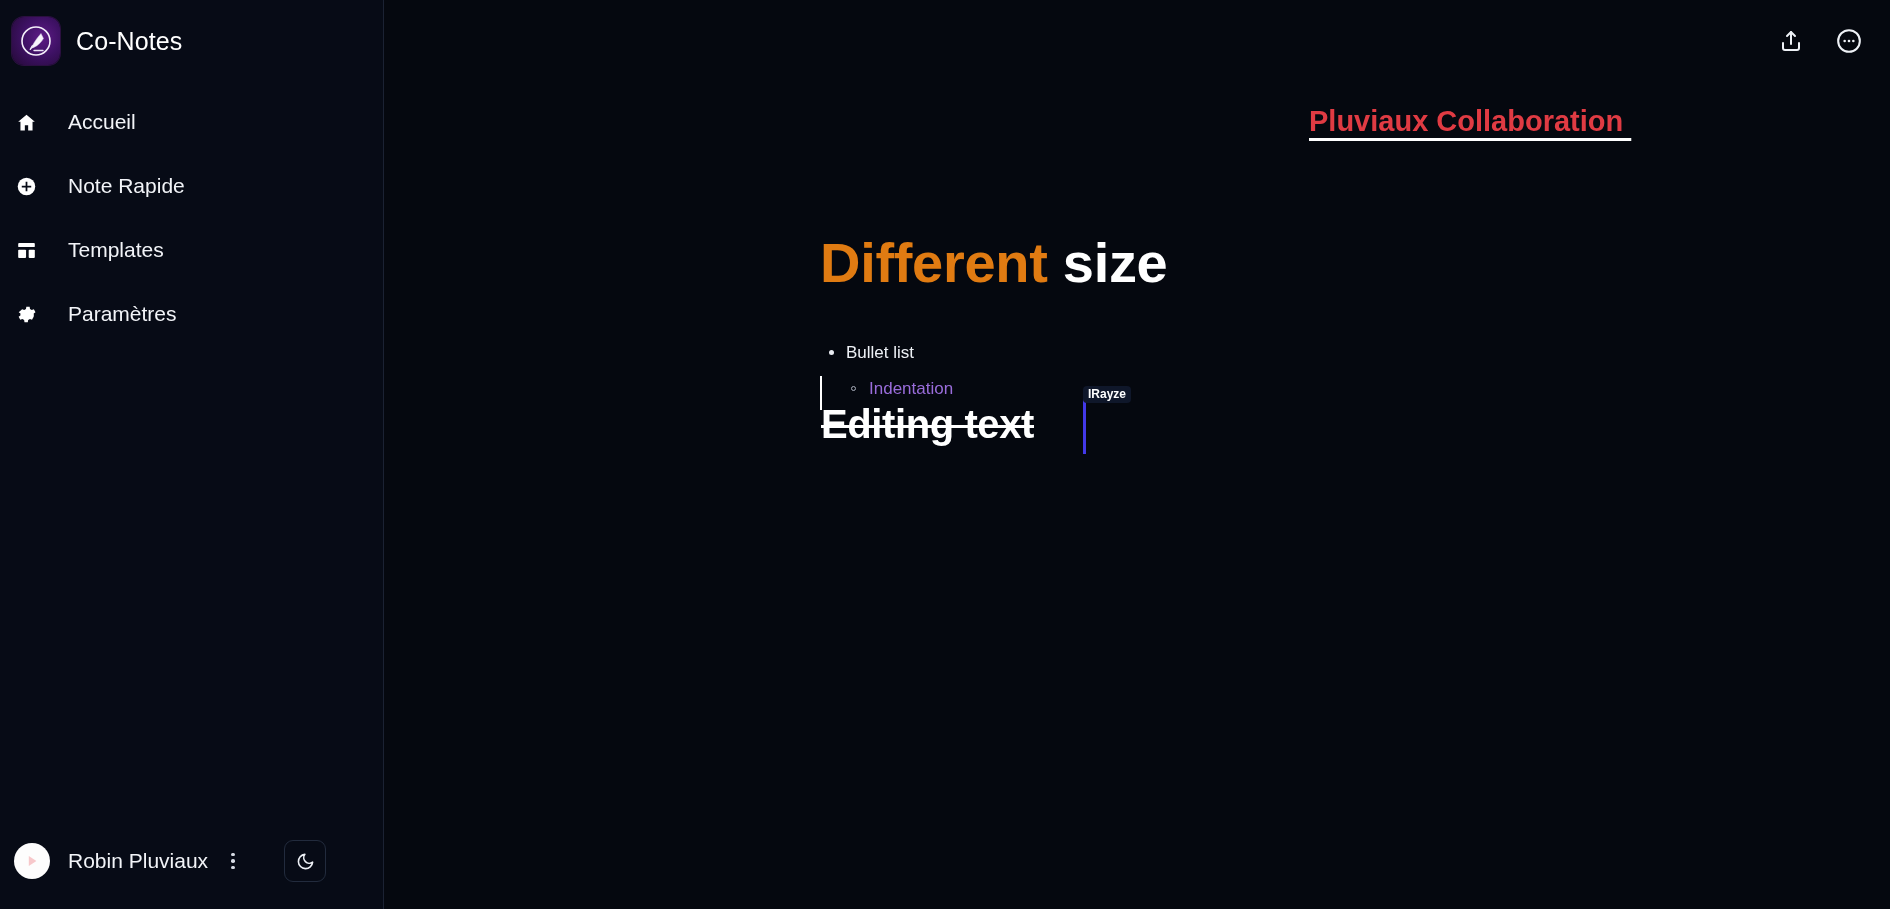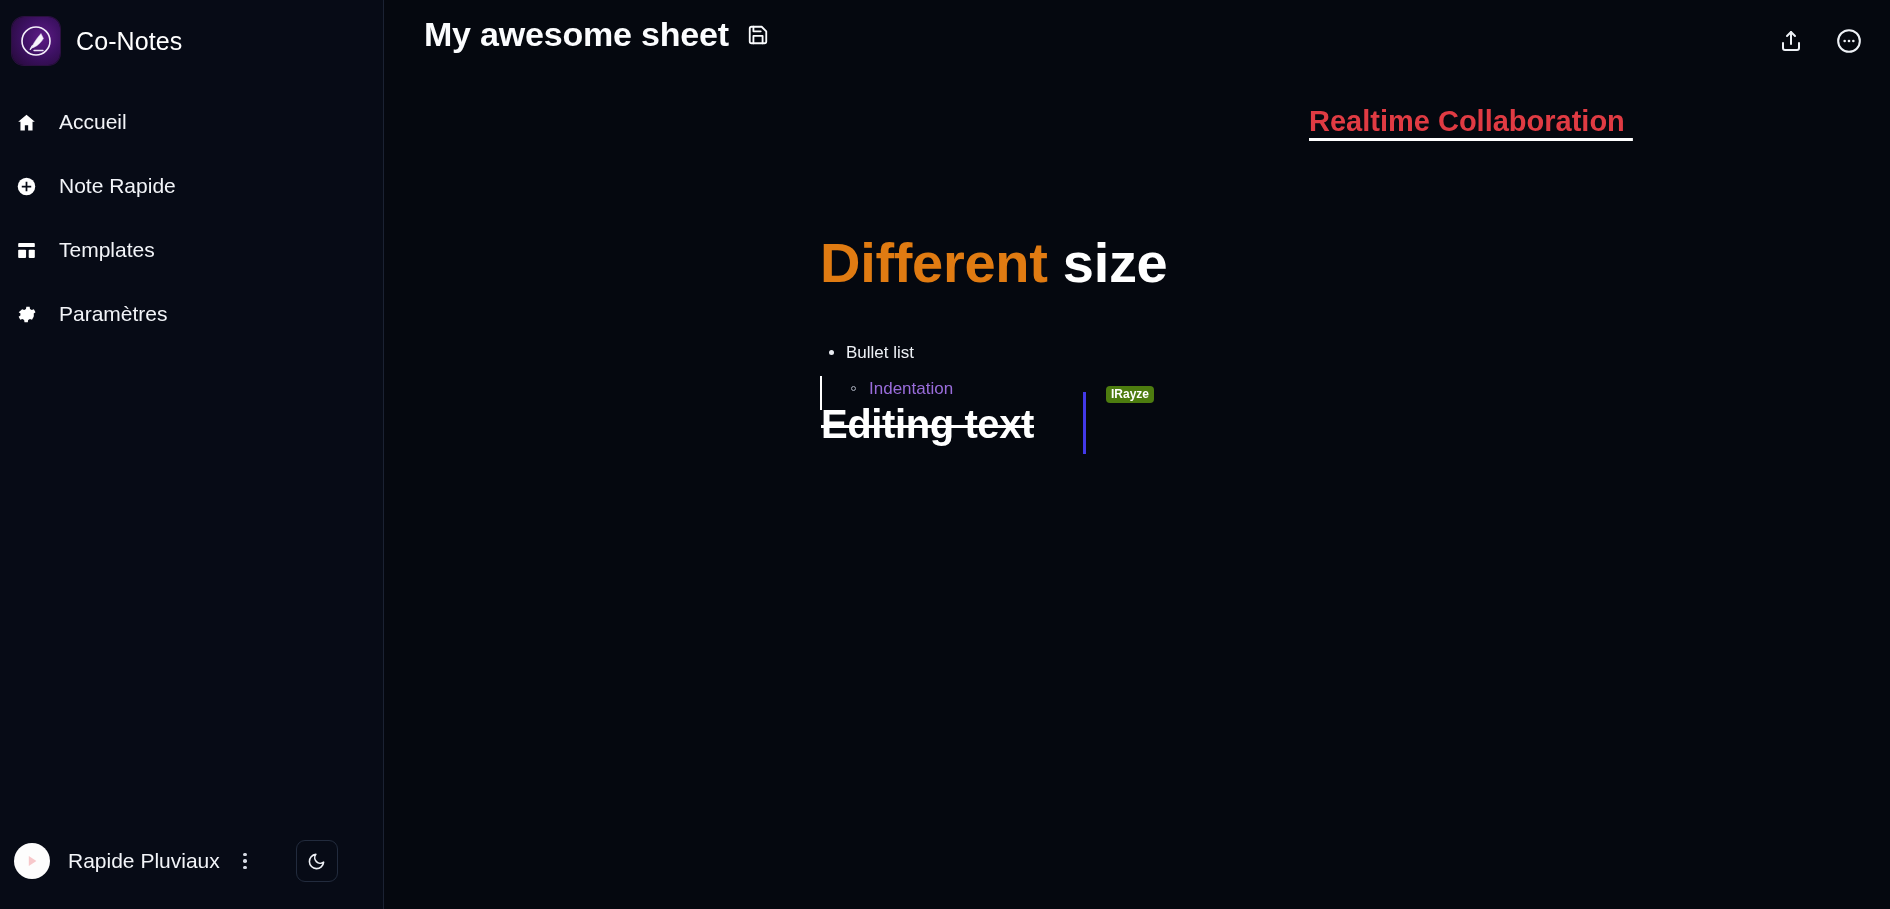--- a/index.html
+++ b/index.html
@@ -52,21 +52,21 @@
   }
 
   .nav {
     margin-top: 28px;
     display: flex;
     flex-direction: column;
   }
   .nav-item {
     display: flex;
     align-items: center;
-    gap: 21px;
+    gap: 30px;
     height: 64px;
     padding-left: 14px;
     cursor: pointer;
   }
   .nav-icon {
     width: 24px; height: 24px;
     display: flex; align-items: center; justify-content: center;
     flex: 0 0 24px;
     color: #ffffff;
   }
@@ -254,23 +254,23 @@
   .caret {
     position: absolute;
     left: 699px;
     top: 320px;
     width: 3px;
     height: 62px;
     background: #4338e8;
   }
   .caret-label {
     position: absolute;
-    left: 722px;
+    left: 699px;
     top: 314px;
-    background: #4d7c0f;
+    background: #0f172a;
     color: #ffffff;
     font-size: 12px;
     font-weight: bold;
     padding: 2px 5px 3px 5px;
     border-radius: 4px;
     line-height: 12px;
     white-space: nowrap;
   }
 </style>
 </head>
@@ -335,48 +335,38 @@
       </div>
 
     </nav>
 
     <div class="sidebar-footer">
       <div class="avatar">
         <svg width="18" height="18" viewBox="0 0 18 18">
           <path d="M5.8 4 13.4 9 5.8 14z" fill="#f7c8cb"></path>
         </svg>
       </div>
-      <div class="user-name">Rapide Pluviaux</div>
+      <div class="user-name">Robin Pluviaux</div>
       <div class="user-menu">
         <i></i>
           <i></i>
           <i></i>
       </div>
       <div class="theme-toggle">
         <svg width="19" height="19" viewBox="0 0 24 24" fill="none" stroke="currentColor" stroke-width="2" stroke-linecap="round" stroke-linejoin="round">
           <path d="M21 12.8A9 9 0 1111.2 3a7 7 0 009.8 9.8z"></path>
         </svg>
       </div>
     </div>
 
   </aside>
 
   <main class="main">
 
     <div class="topbar">
-      <div class="doc-title-wrap">
-        <h1 class="doc-title">My awesome sheet</h1>
-        <span class="save-icon">
-          <svg width="22" height="22" viewBox="0 0 24 24" fill="none" stroke="currentColor" stroke-width="2" stroke-linecap="round" stroke-linejoin="round">
-            <path d="M19 21H5a2 2 0 01-2-2V5a2 2 0 012-2h11l5 5v11a2 2 0 01-2 2z"></path>
-            <polyline points="17 21 17 13 7 13 7 21"></polyline>
-            <polyline points="7 3 7 8 15 8"></polyline>
-          </svg>
-        </span>
-      </div>
 
       <div class="topbar-actions">
         <span class="icon-btn">
           <svg width="24" height="24" viewBox="0 0 24 24" fill="none" stroke="currentColor" stroke-width="2" stroke-linecap="round" stroke-linejoin="round">
             <path d="M4 14v5a2 2 0 002 2h12a2 2 0 002-2v-5"></path>
             <polyline points="16 7 12 3 8 7"></polyline>
             <line x1="12" y1="3" x2="12" y2="15"></line>
           </svg>
         </span>
         <span class="icon-btn">
@@ -385,21 +375,21 @@
             <circle cx="8" cy="12" r="1.2" fill="currentColor" stroke="none"></circle>
             <circle cx="12" cy="12" r="1.2" fill="currentColor" stroke="none"></circle>
             <circle cx="16" cy="12" r="1.2" fill="currentColor" stroke="none"></circle>
           </svg>
         </span>
       </div>
     </div>
 
     <div class="editor">
 
-      <div class="blk-collab">Realtime Collaboration </div>
+      <div class="blk-collab">Pluviaux Collaboration </div>
 
       <div class="blk-different">
         <span class="word-orange">Different</span><span class="word-white"> size</span>
       </div>
 
       <div class="list-root">
         <div class="li-1">
           <span class="dot-filled"></span>
           <span>Bullet list</span>
         </div>

